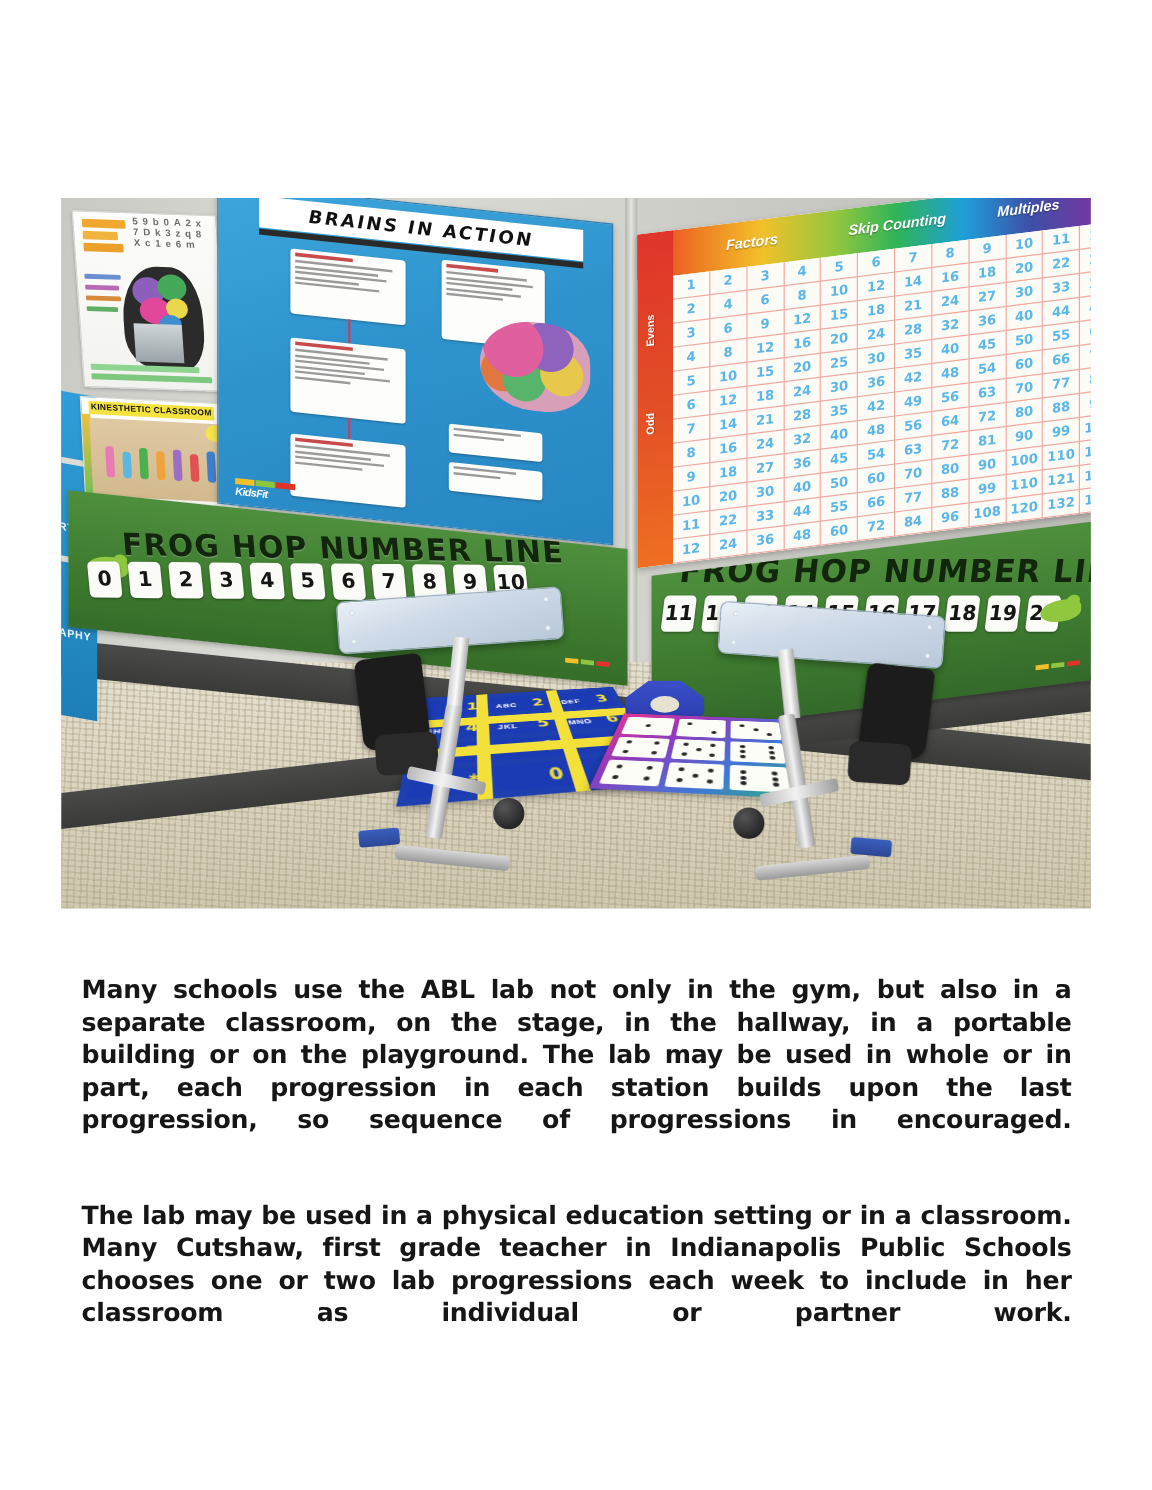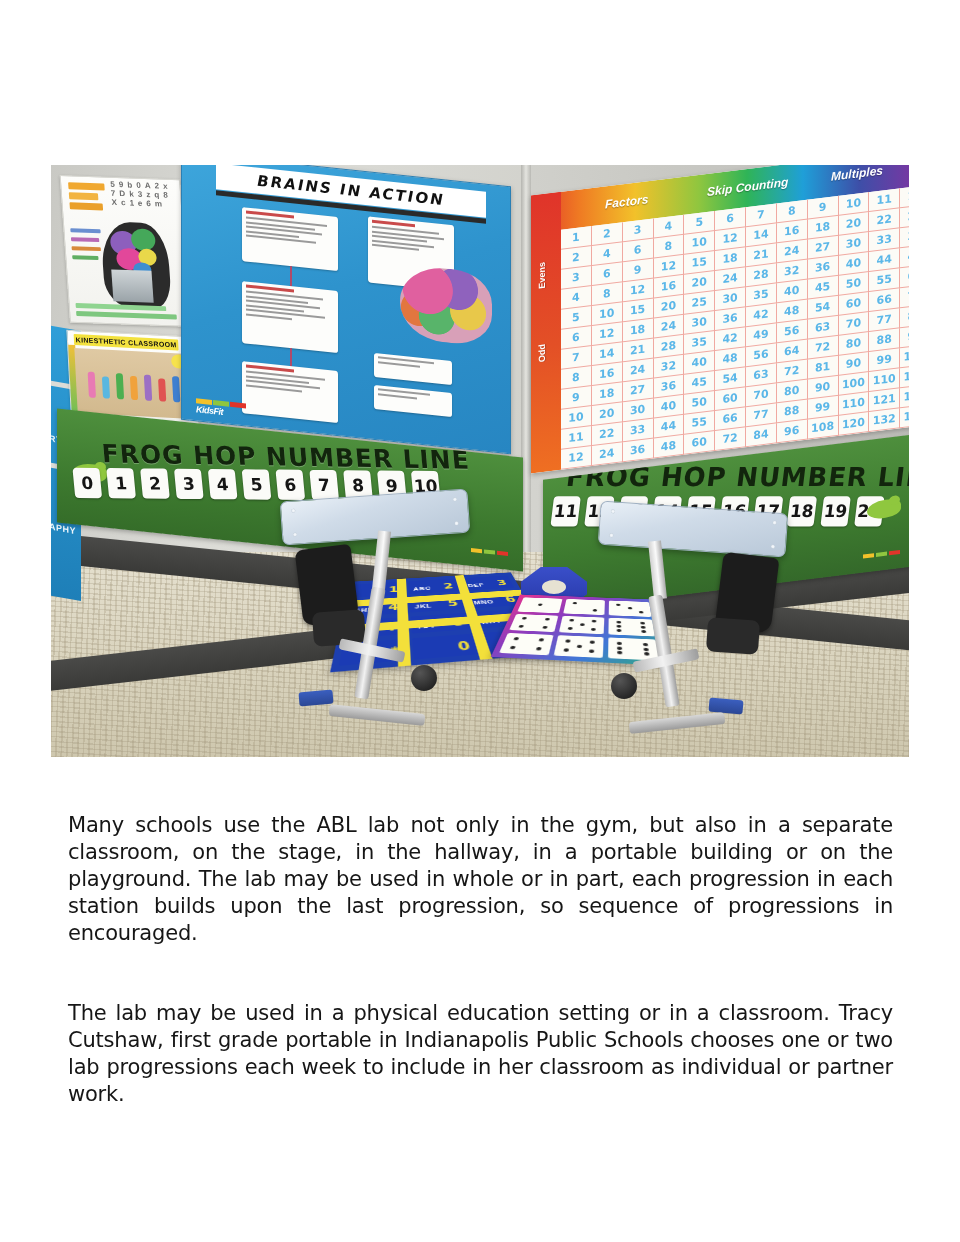--- a/index.html
+++ b/index.html
@@ -383,21 +383,21 @@
     left: 68px;
     top: 812px;
     width: 825px;
     font-family: "DejaVu Sans", sans-serif;
     font-size: 21px;
     line-height: 27px;
     color: #161616;
     letter-spacing: -0.2px;
   }
   .body-text p { margin: 0 0 26px 0; }
-  .body-text p.justify { text-align: justify; }
+  .body-text p.justify { text-align: justify; font-weight: bold; }
   .body-text p.justify:after { content:""; display:inline-block; width:100%; }
 </style>
 </head>
 <body>
 
 <div class="page">
 
 
   <div class="photo">
 
@@ -914,16 +914,16 @@
       <div class="bike-frame" style="left:34px; top:148px; width:66px; height:11px; transform:rotate(-12deg);"></div>
       <div class="bike-knob" style="left:12px; top:166px;"></div>
       <div class="bike-foot" style="left:110px; top:192px; transform:rotate(5deg);"></div>
       <div class="bike-base" style="left:30px; top:210px; transform:rotate(-6deg);"></div>
     </div>
 
   </div>
 
   <div class="body-text">
     <p class="justify">Many schools use the ABL lab not only in the gym, but also in a separate classroom, on the stage, in the hallway, in a portable building or on the playground.  The lab may be used in whole or in part, each progression in each station builds upon the last progression, so sequence of progressions in encouraged.</p>
-    <p class="justify">The lab may be used in a physical education setting or in a classroom.  Tracy Cutshaw, first grade portable in Indianapolis Public Schools chooses one or two lab progressions each week to include in her classroom as individual or partner work.</p>
+    <p class="justify">The lab may be used in a physical education setting or in a classroom.  Many Cutshaw, first grade teacher in Indianapolis Public Schools chooses one or two lab progressions each week to include in her classroom as individual or partner work.</p>
   </div>
 
 </div>
 
 </body></html>

